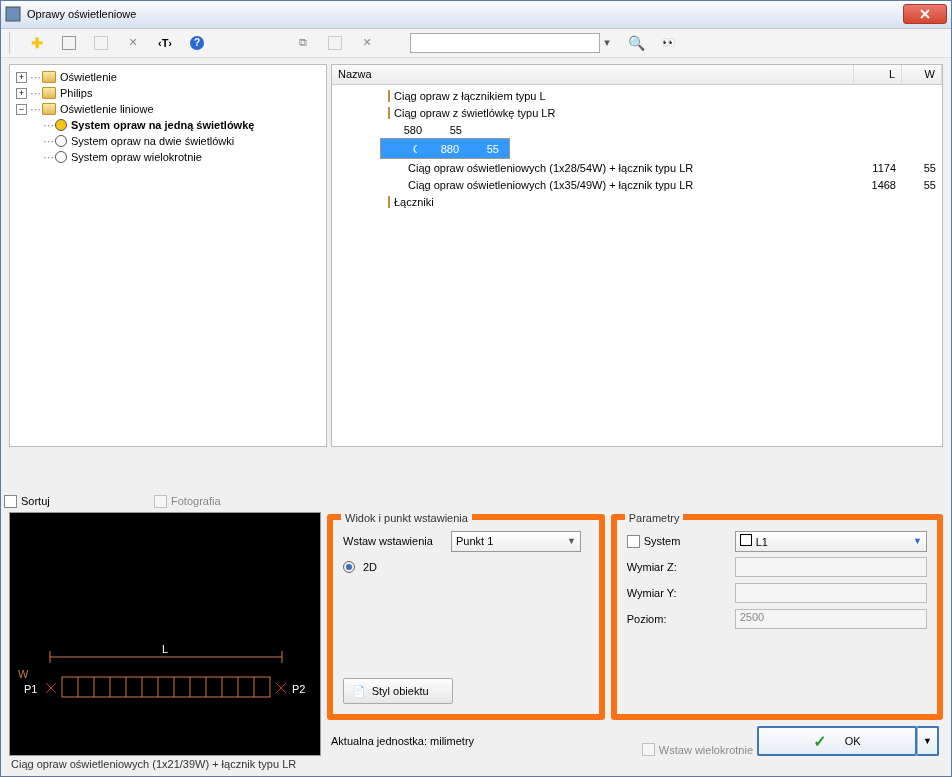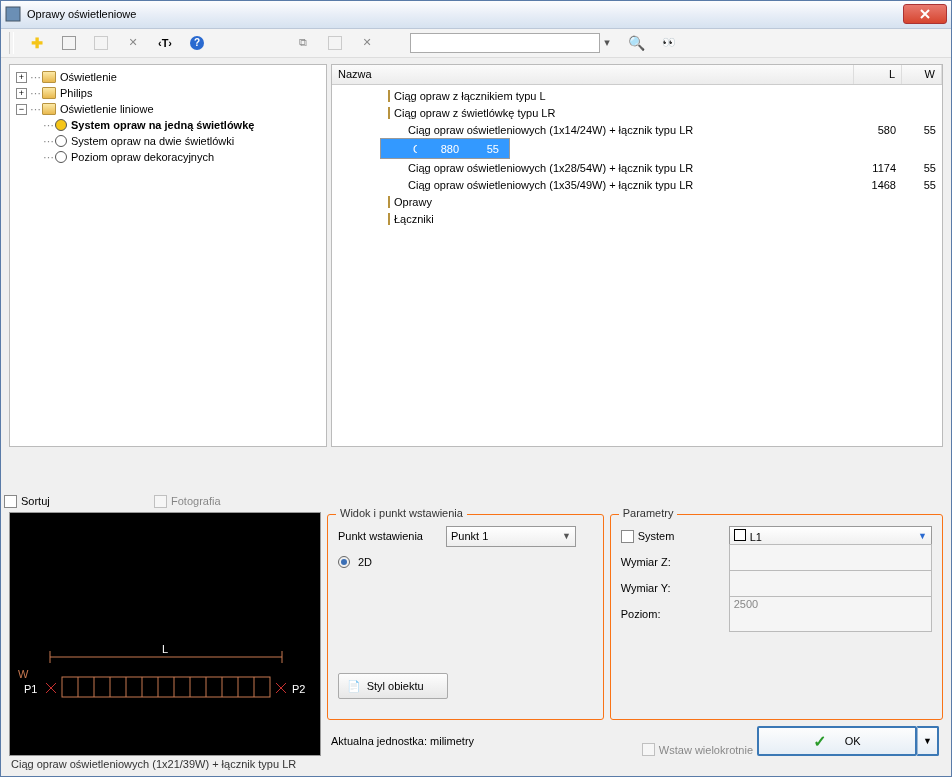--- a/index.html
+++ b/index.html
@@ -33,29 +33,29 @@
 .lrow .indent { display:inline-block; }
 .lrow .fold { width:14px; height:12px; background: linear-gradient(#fce9a6,#e8b84e); border:1px solid #b8933f; border-radius:1px; margin-right:4px; }
 .lrow .nm { flex:1; white-space:nowrap; overflow:hidden; }
 .lrow .cl { width:48px; text-align:right; padding-right:6px; }
 .lrow .cw { width:40px; text-align:right; padding-right:6px; }
 .midrow { display:flex; padding: 0 3px; align-items:center; height: 22px; margin-top: 37px; }
 .chkrow { display:flex; align-items:center; gap:4px; }
 .chk { width:13px;height:13px;border:1px solid #888;background:#fff; }
 .bottom { display:flex; flex:1; padding: 0 8px 0 8px; gap: 6px; }
 .preview { width: 312px; background:#000; border:1px solid #999; position:relative; height:244px; }
-.group { flex:1; border:1px solid #f97316; border-radius:3px; padding: 8px 10px 6px 10px; position:relative; margin-top:2px; }
+.group { flex:1; border:6px solid #f97316; border-radius:3px; padding: 8px 10px 6px 10px; position:relative; margin-top:2px; }
 .group-title { position:absolute; top:-8px; left:8px; background:#f0f0f0; padding:0 4px; color:#333; }
 .frow { display:flex; align-items:center; height:26px; gap:8px; }
 .frow label { width: 100px; }
 .sel { width:130px; height:21px; border:1px solid #999; background:linear-gradient(#fff,#eee); padding:1px 4px; display:flex; align-items:center; justify-content:space-between;}
 .sel .ar { font-size:9px; color:#555; }
 .radio { width:12px;height:12px;border:1px solid #666;border-radius:50%; display:inline-flex; align-items:center; justify-content:center; }
 .radio .dot{width:6px;height:6px;border-radius:50%;background:#3b6fb5;}
-.inp { width:130px; height:36px; border:1px solid #bbb; background:#fff; padding:1px 4px; }
+.inp { width:130px; height:20px; border:1px solid #bbb; background:#fff; padding:1px 4px; }
 .inp.ro { background:#f5f5f5; color:#888; }
 .stylbtn { width:110px; height:26px; border:1px solid #aaa; background:linear-gradient(#fdfdfd,#e7e7e7); display:flex; align-items:center; gap:6px; padding:0 8px; border-radius:2px; margin-top:98px;}
 .okbtn { width:160px; height:30px; border:2px solid #3b78b5; background:linear-gradient(#fdfdfd,#e6eef6); display:flex; align-items:center; justify-content:center; gap:18px; border-radius:2px; }
 .okbtn .check{color:#2a9b2a;font-size:16px;font-weight:bold;}
 .okdd { width:22px;height:30px;border:2px solid #3b78b5;border-left:1px solid #9bb7d4;background:linear-gradient(#fdfdfd,#e6eef6);display:flex;align-items:center;justify-content:center;border-radius:0 2px 2px 0;}
 .status { padding: 2px 10px 6px 10px; color:#333; }
 .plus{color:#f5c518;font-size:14px;font-weight:bold;}
 .prop{width:14px;height:14px;border:1px solid #999;}
 .help{width:14px;height:14px;border-radius:50%;background:#2a6ad0;color:#fff;display:flex;align-items:center;justify-content:center;font-size:10px;font-weight:bold;}
 .dim{opacity:0.45;}
@@ -143,21 +143,21 @@
           <b>System opraw na jedną świetlówkę</b>
         </div>
       <div class="tree-item" style="padding-left:30px">
           <span class="dots">⋯</span>
           <span class="bulb"></span>
           <span>System opraw na dwie świetlówki</span>
         </div>
       <div class="tree-item" style="padding-left:30px">
           <span class="dots">⋯</span>
           <span class="bulb"></span>
-          <span>Poziom opraw dekoracyjnych</span>
+          <span>System opraw wielokrotnie</span>
         </div>
     </div>
 
     <div class="listpanel">
       <div class="list-header">
         <div class="lh-name">Nazwa</div>
         <div class="lh-l">L</div>
         <div class="lh-w">W</div>
       </div>
       <div class="list-body" id="list-body">
@@ -165,43 +165,37 @@
             <span class="nm"><span class="indent" style="width: 8px;"></span><span class="fold"></span><span>Ciąg opraw z łącznikiem typu L</span></span>
             <span class="cl"></span>
             <span class="cw"></span>
           </div>
           <div class="lrow">
             <span class="nm"><span class="indent" style="width: 8px;"></span><span class="fold"></span><span>Ciąg opraw z świetlówkę typu LR</span></span>
             <span class="cl"></span>
             <span class="cw"></span>
           </div>
           <div class="lrow">
-            <span class="nm"><span class="indent" style="width: 28px;"></span><span>Ciąg opraw oświetleniowych (1x14/24W) + łącznik typu LR</span></span>
             <span class="cl">580</span>
             <span class="cw">55</span>
           </div>
           <div class="lrow sel">
             <span class="nm"><span class="indent" style="width: 28px;"></span><span>Ciąg opraw oświetleniowych (1x21/39W) + łącznik typu LR</span></span>
             <span class="cl">880</span>
             <span class="cw">55</span>
           </div>
           <div class="lrow">
             <span class="nm"><span class="indent" style="width: 28px;"></span><span>Ciąg opraw oświetleniowych (1x28/54W) + łącznik typu LR</span></span>
             <span class="cl">1174</span>
             <span class="cw">55</span>
           </div>
           <div class="lrow">
             <span class="nm"><span class="indent" style="width: 28px;"></span><span>Ciąg opraw oświetleniowych (1x35/49W) + łącznik typu LR</span></span>
             <span class="cl">1468</span>
             <span class="cw">55</span>
-          </div>
-          <div class="lrow">
-            <span class="nm"><span class="indent" style="width: 8px;"></span><span class="fold"></span><span>Oprawy</span></span>
-            <span class="cl"></span>
-            <span class="cw"></span>
           </div>
           <div class="lrow">
             <span class="nm"><span class="indent" style="width: 8px;"></span><span class="fold"></span><span>Łączniki</span></span>
             <span class="cl"></span>
             <span class="cw"></span>
           </div>
         </div>
     </div>
   </div>
 
@@ -248,21 +242,21 @@
         <text x="152" y="140" fill="#fff" font-size="13">L</text>
         <text x="8" y="165" fill="#c87850" font-size="10">W</text>
       </svg>
     </div>
 
     <div style="display:flex;flex-direction:column;flex:1;gap:4px;">
       <div style="display:flex;gap:6px;flex:1;">
         <div class="group" style="flex:0.9">
           <span class="group-title">Widok i punkt wstawienia</span>
           <div class="frow">
-            <label>Punkt wstawienia</label>
+            <label>Wstaw wstawienia</label>
             <div class="sel">
                 <span>Punkt 1</span>
                 <span class="ar">▼</span>
               </div>
           </div>
           <div class="frow">
             <span class="radio">
                 <span class="dot"></span>
               </span>
             <span>2D</span>

